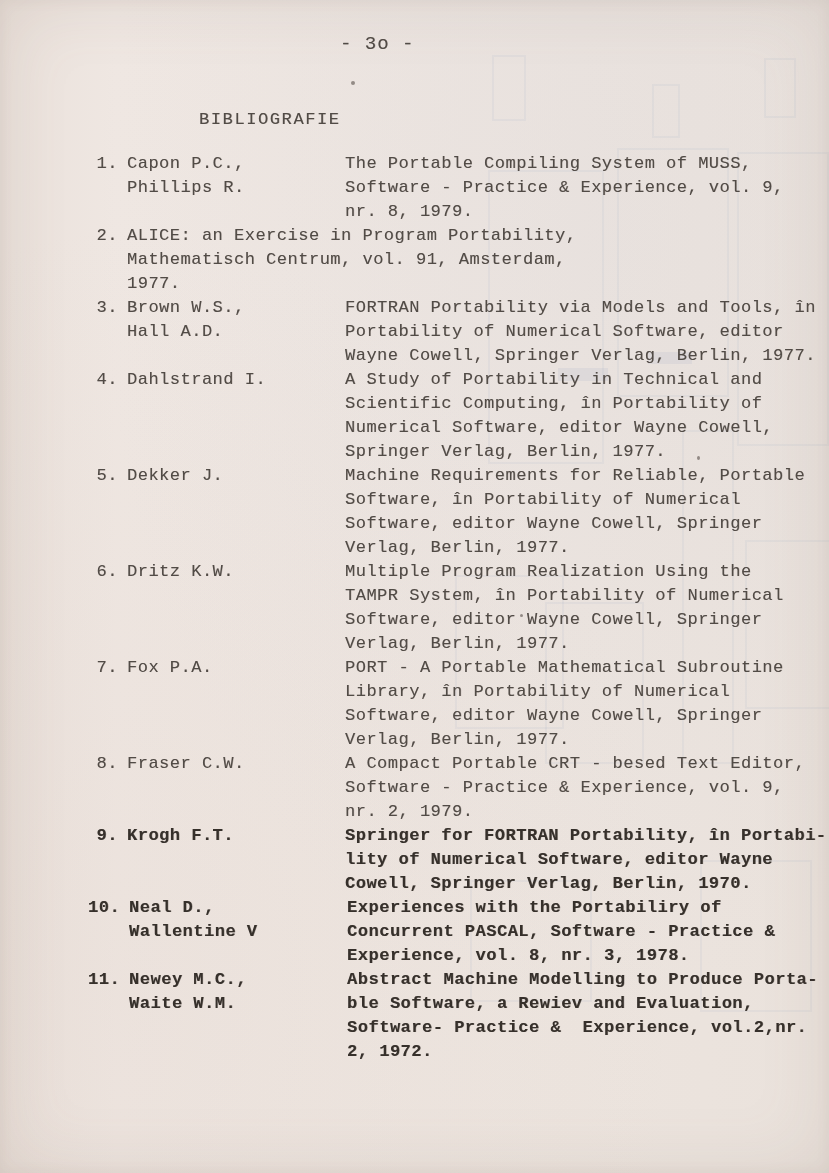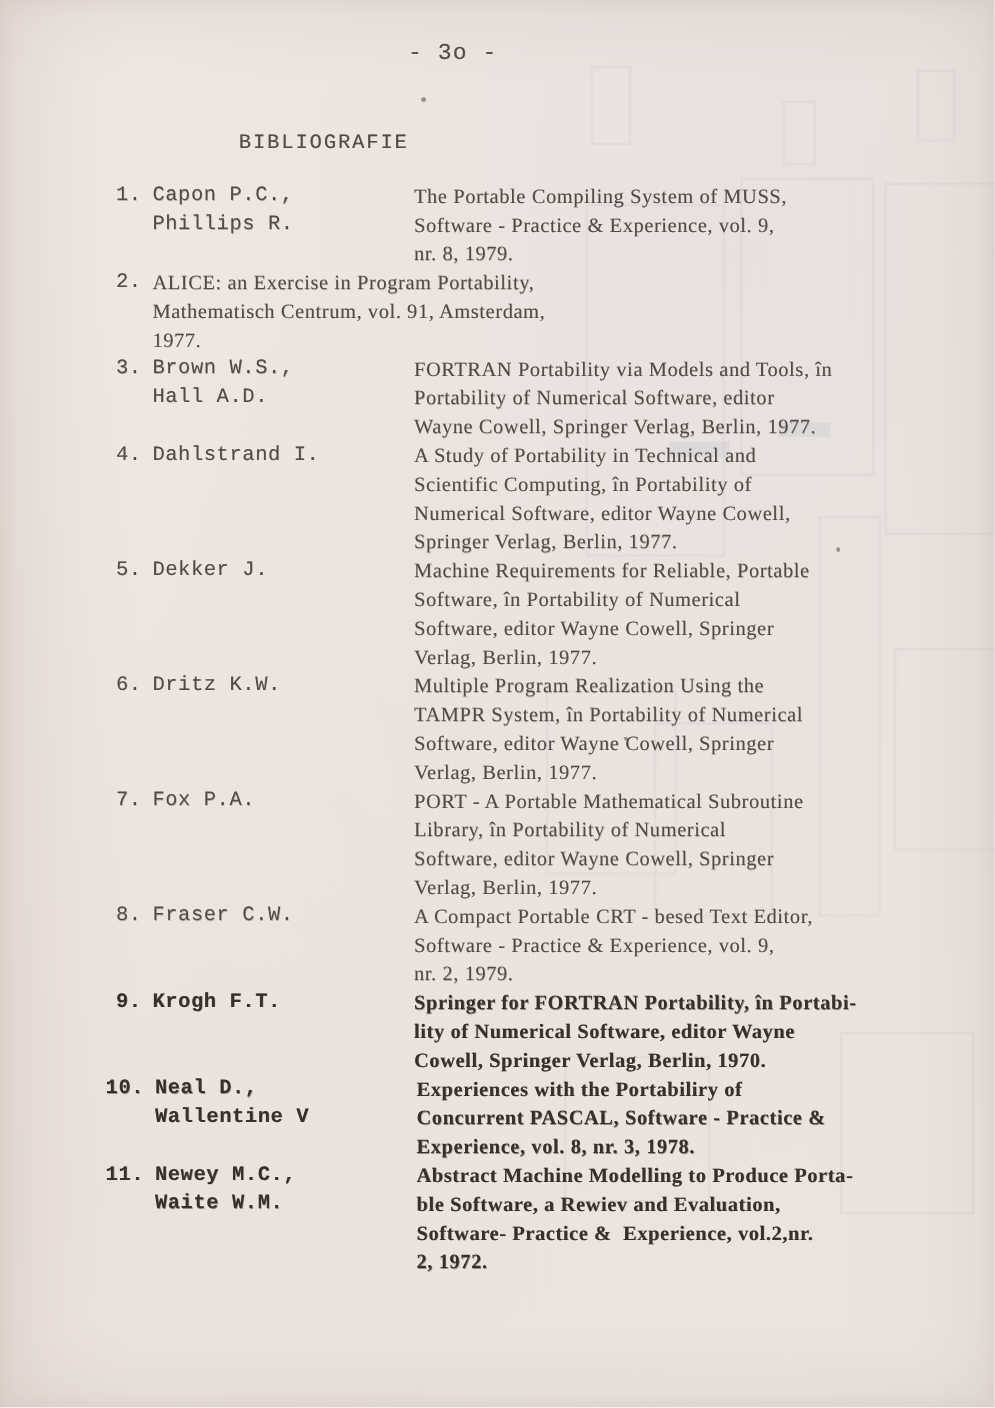--- a/index.html
+++ b/index.html
@@ -36,21 +36,21 @@
   }
   .entries{
     position:absolute;top:152px;left:88px;width:724px;
     font-size:17px;line-height:24px;letter-spacing:0.5px;
     color:var(--ink,#514b46);
     text-shadow:0.4px 0.3px 0.5px rgba(70,60,52,0.32);
   }
   .entry{display:flex;align-items:flex-start;}
   .entry .num{flex:0 0 30px;text-align:right;white-space:pre;}
   .entry .authors{flex:0 0 218px;padding-left:9px;box-sizing:border-box;}
-  .entry .ref{flex:1;padding-left:9px;box-sizing:border-box;font-family:Liberation Serif, serif;}
+  .entry .ref{flex:1;padding-left:9px;box-sizing:border-box;}
   .line{white-space:pre;}
   .entry.dark{color:var(--ink-dark,#36302b);font-weight:bold;
     text-shadow:0.5px 0.4px 0.5px rgba(45,38,32,0.45);}
 </style>
 </head>
 <body>
 
 <div class="page">
 
   <div class="ghost" style="left:492px;top:55px;width:30px;height:62px;"></div>

